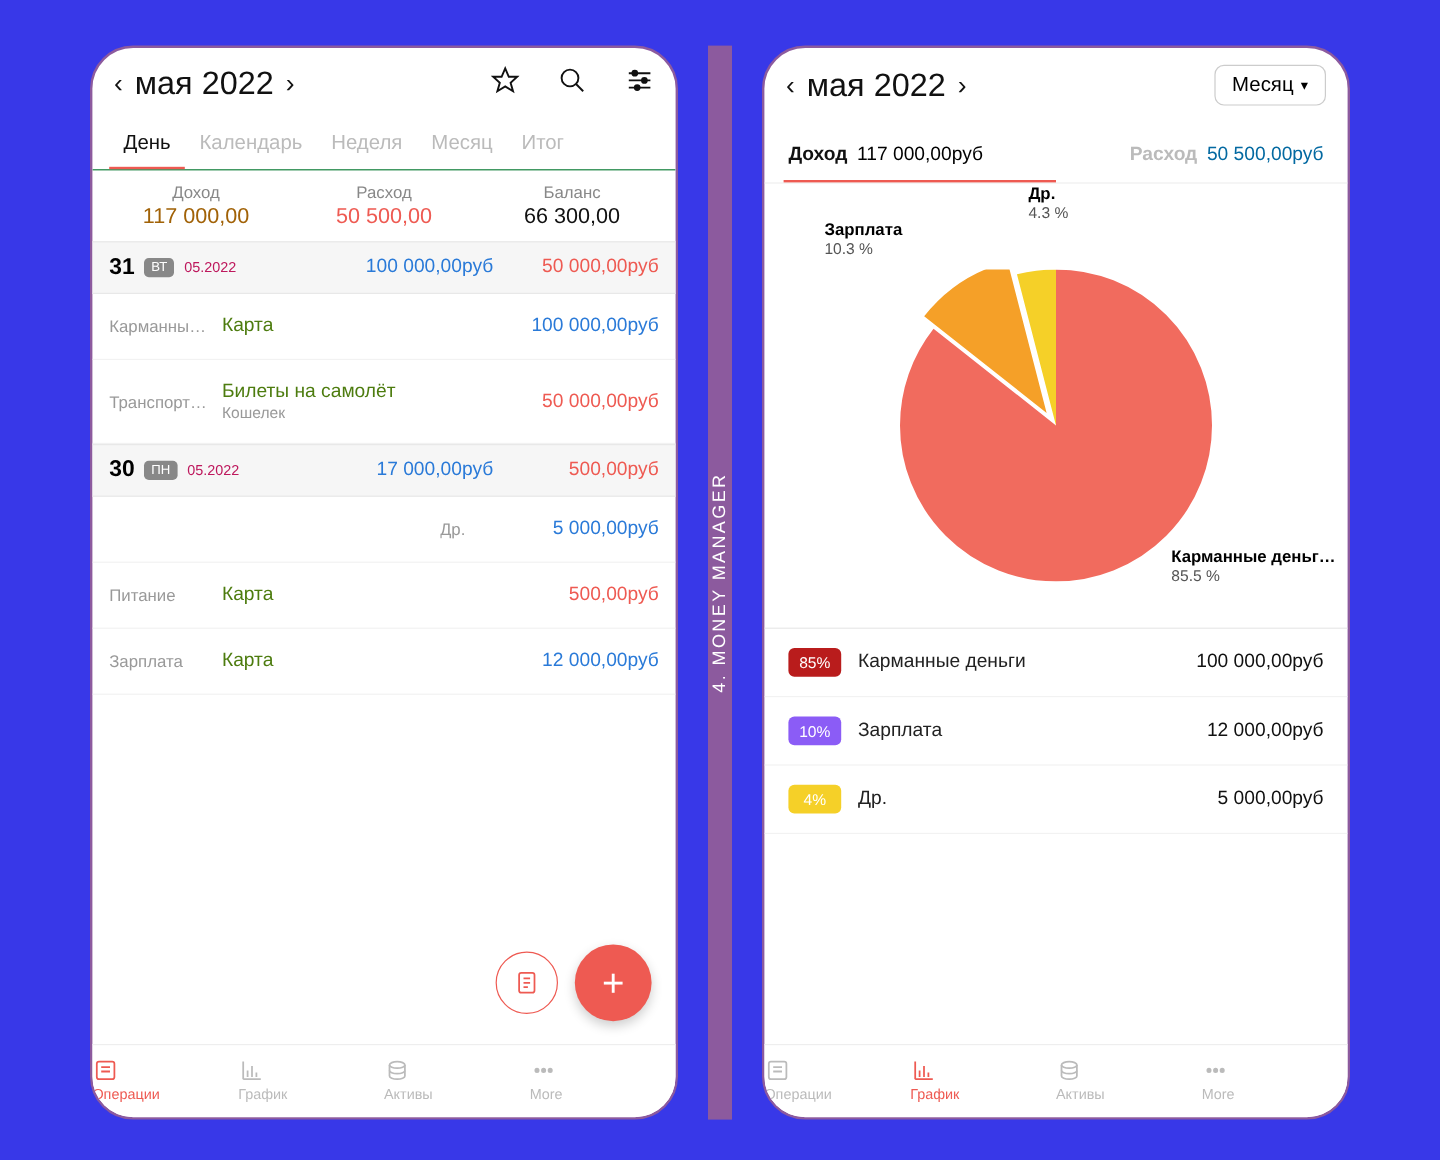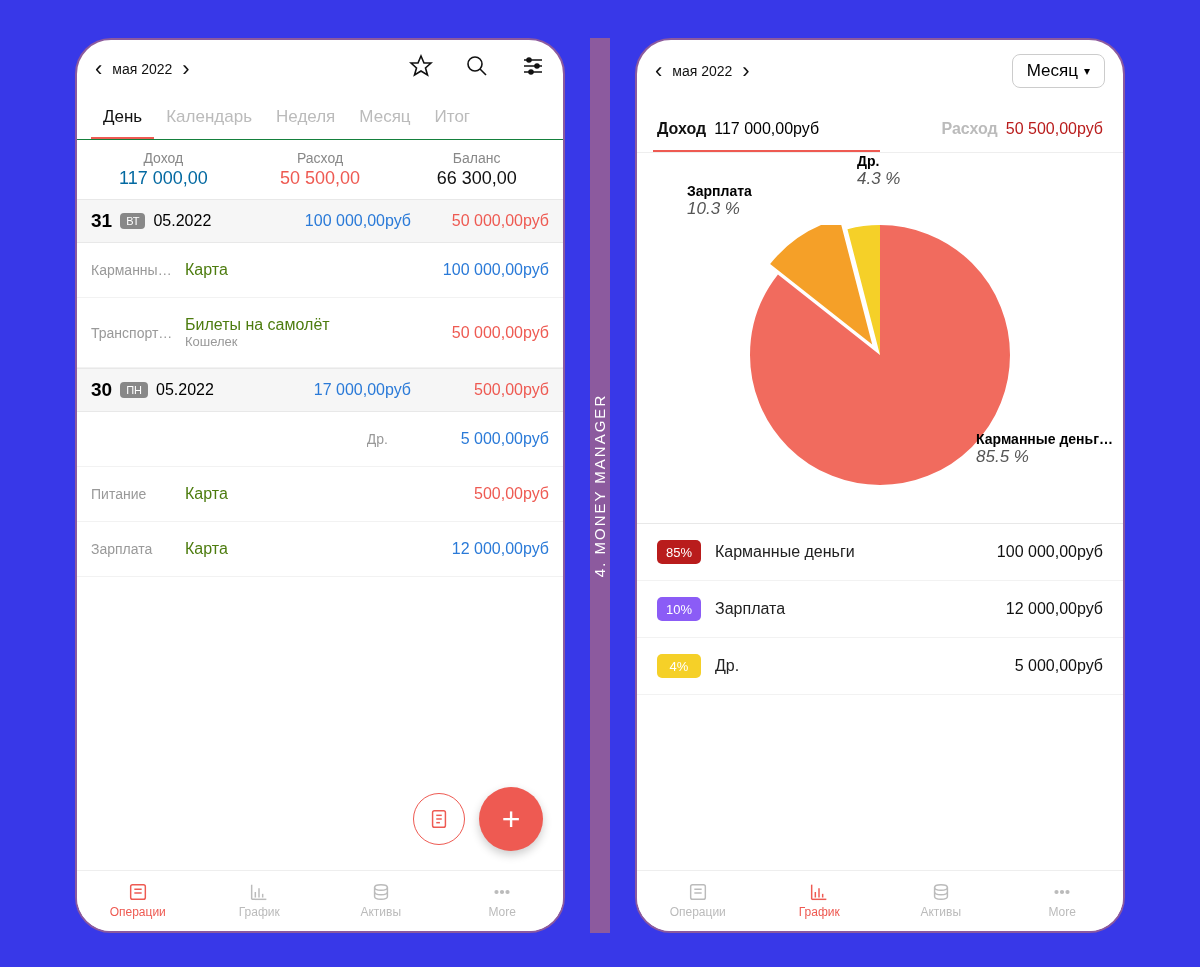--- a/index.html
+++ b/index.html
@@ -7,80 +7,80 @@
 
 .phone { position: absolute; width: 490px; height: 895px; background: #fff; border-radius: 36px; border: 2px solid #8c5a9e; overflow: hidden; display: flex; flex-direction: column; }
 .phone-left { left: 75px; top: 38px; }
 .phone-right { right: 75px; top: 38px; }
 
 .spine { position: absolute; left: 590px; top: 38px; width: 20px; height: 895px; background: #8c5a9e; display: flex; align-items: center; justify-content: center; }
 .spine-text { transform: rotate(-90deg); white-space: nowrap; color: #fff; font-size: 15px; letter-spacing: 2px; font-weight: 300; }
 
 .topbar { display: flex; align-items: center; padding: 14px 18px; gap: 10px; }
 .nav-arrow { font-size: 22px; color: #111; cursor: pointer; font-weight: 300; }
-.month-title { font-size: 14px; font-weight: 400; color: #111; }
+.month-title { font-size: 27px; font-weight: 400; color: #111; }
 .spacer { flex: 1; }
 .top-icon { font-size: 20px; color: #111; cursor: pointer; margin-left: 22px; }
 .top-icon svg { width: 24px; height: 24px; stroke: #111; fill: none; stroke-width: 1.6; }
 .period-btn { border: 1px solid #ccc; border-radius: 8px; padding: 6px 14px; font-size: 17px; display: flex; align-items: center; gap: 6px; cursor: pointer; }
 
 .viewtabs { display: flex; padding: 0 14px; border-bottom: 1px solid #15803d; }
 .viewtab { padding: 10px 12px; font-size: 17px; color: #bbb; cursor: pointer; border-bottom: 2px solid transparent; }
 .viewtab.active { color: #111; border-bottom-color: #ee5a52; }
 
 .summary { display: flex; padding: 10px 8px; }
 .sum-col { flex: 1; text-align: center; }
 .sum-label { font-size: 14px; color: #888; margin-bottom: 2px; }
 .sum-val { font-size: 18px; }
-.sum-income { color: #0369a1; }
+.sum-income { color: #a16207; }
 .sum-expense { color: #ee5a52; }
 .sum-balance { color: #111; }
 
 .dayheader { display: flex; align-items: center; padding: 10px 14px; background: #f6f6f6; border-top: 1px solid #e8e8e8; border-bottom: 1px solid #e8e8e8; gap: 8px; }
 .daynum { font-size: 19px; font-weight: 700; }
 .daybadge { background: #888; color: #fff; font-size: 11px; padding: 2px 6px; border-radius: 4px; }
-.daydate { font-size: 16px; color: #000000; }
+.daydate { font-size: 12px; color: #be185d; }
 .dayamt { font-size: 16px; }
 .dayrow-inc { color: #2a7ad8; flex:1; text-align: right; padding-right: 10px; }
 .dayrow-exp { color: #ee5a52; width: 120px; text-align: right; }
 
 .tx { display: flex; align-items: center; padding: 18px 14px; border-bottom: 1px solid #f2f2f2; gap: 6px; justify-content: flex-end; }
 .tx-cat { font-size: 14px; color: #999; width: 88px; overflow: hidden; text-overflow: ellipsis; white-space: nowrap; }
 .tx-desc { flex: 1; display:flex; flex-direction: column; }
 .tx-title { font-size: 16px; color: #4d7c0f; }
 .tx-sub { font-size: 13px; color: #999; }
 .tx-amt { font-size: 16px; }
 .amt-inc { color: #2a7ad8; }
 .amt-exp { color: #ee5a52; }
 
 .fab-row { position: absolute; right: 20px; bottom: 80px; display: flex; gap: 14px; align-items: center; }
 .fab-outline { width: 52px; height: 52px; border-radius: 50%; border: 1.5px solid #ee5a52; background:#fff; display:flex; align-items:center; justify-content:center; cursor:pointer; }
 .fab-outline svg { stroke:#ee5a52; fill:none; width:22px; height:22px; stroke-width:1.6;}
 .fab-main { width: 64px; height: 64px; border-radius: 50%; background: #ee5a52; color:#fff; display:flex; align-items:center; justify-content:center; font-size: 32px; cursor:pointer; box-shadow: 0 4px 10px rgba(0,0,0,.2);}
 
 .bottomnav { display: flex; border-top: 1px solid #eee; background:#fff; margin-top:auto;}
-.bn-item { flex: 1; display:flex; flex-direction:column; align-items:center; padding: 10px 0 12px; cursor:pointer; gap:2px;}
+.bn-item { flex: 1; display:flex; flex-direction:column; padding: 10px 0 12px; cursor:pointer; gap:2px;}
 .bn-item svg { width:22px; height:22px; fill:none; stroke:#bbb; stroke-width:1.6;}
 .bn-item.active svg { stroke:#ee5a52;}
 .bn-label { font-size: 12px; color:#bbb;}
 .bn-item.active .bn-label { color:#ee5a52;}
 
 
 .ie-tabs { display:flex; padding: 6px 16px 0; border-bottom:1px solid #eee;}
 .ie-tab { flex:1; padding: 12px 4px; cursor:pointer; border-bottom:2px solid transparent; display:flex; gap:8px; align-items:baseline;}
 .ie-tab.active { border-bottom-color:#ee5a52;}
 .ie-lbl { font-size:16px; font-weight:600; color:#111;}
 .ie-tab:not(.active) .ie-lbl { color:#bbb;}
 .ie-val { font-size:16px; }
-.ie-tab:not(.active) .ie-val { color:#b91c1c;}
+.ie-tab:not(.active) .ie-val { color:#0369a1;}
 
 .chart-area { padding: 30px 14px 14px; position:relative; height:370px;}
 .pie-wrap {position:absolute; left:50%; top:55%; transform:translate(-50%,-50%);}
 .pie-label { position:absolute; font-size:14px; }
-.pie-label .pct { font-size:17px; color:#555;font-style:italic;}
+.pie-label .pct { font-size:13px; color:#555;}
 
 .legend { border-top:1px solid #e8e8e8;}
 .legend-row { display:flex; align-items:center; padding: 16px 20px; border-bottom:1px solid #f2f2f2; gap:14px;}
 .legend-badge { width:44px; height:24px; border-radius:5px; color:#fff; font-size:13px; display:flex; align-items:center; justify-content:center;}
 .legend-name { flex:1; font-size:16px; color:#222;}
 .legend-amt { font-size:16px; color:#111;}
 
 </style>
 </head>
 <body>
@@ -270,21 +270,21 @@
 
         <circle r="25" cx="50" cy="50" fill="transparent" stroke="#f16b5e" stroke-width="50" stroke-dasharray="134.3 157.08" transform="rotate(-90 50 50)"></circle>
 
         <g transform="translate(-3,-4)">
         <circle r="25" cx="50" cy="50" fill="transparent" stroke="#f5a028" stroke-width="50" stroke-dasharray="16.18 157.08" stroke-dashoffset="-134.3" transform="rotate(-90 50 50)"></circle>
         </g>
 
         <circle r="25" cx="50" cy="50" fill="transparent" stroke="#f5d028" stroke-width="50" stroke-dasharray="6.75 157.08" stroke-dashoffset="-150.48" transform="rotate(-90 50 50)"></circle>
       </svg>
     </div>
-    <div class="pie-label" style="right:10px; bottom:56px;">
+    <div class="pie-label" style="right:10px; bottom:36px;">
       <b>Карманные деньг…</b><br><span class="pct">85.5 %</span>
     </div>
     <div class="pie-label" style="left:50px; top:30px;">
       <b>Зарплата</b><br><span class="pct">10.3 %</span>
     </div>
     <div class="pie-label" style="left:220px; top:0px;">
       <b>Др.</b><br><span class="pct">4.3 %</span>
     </div>
   </div>
 

